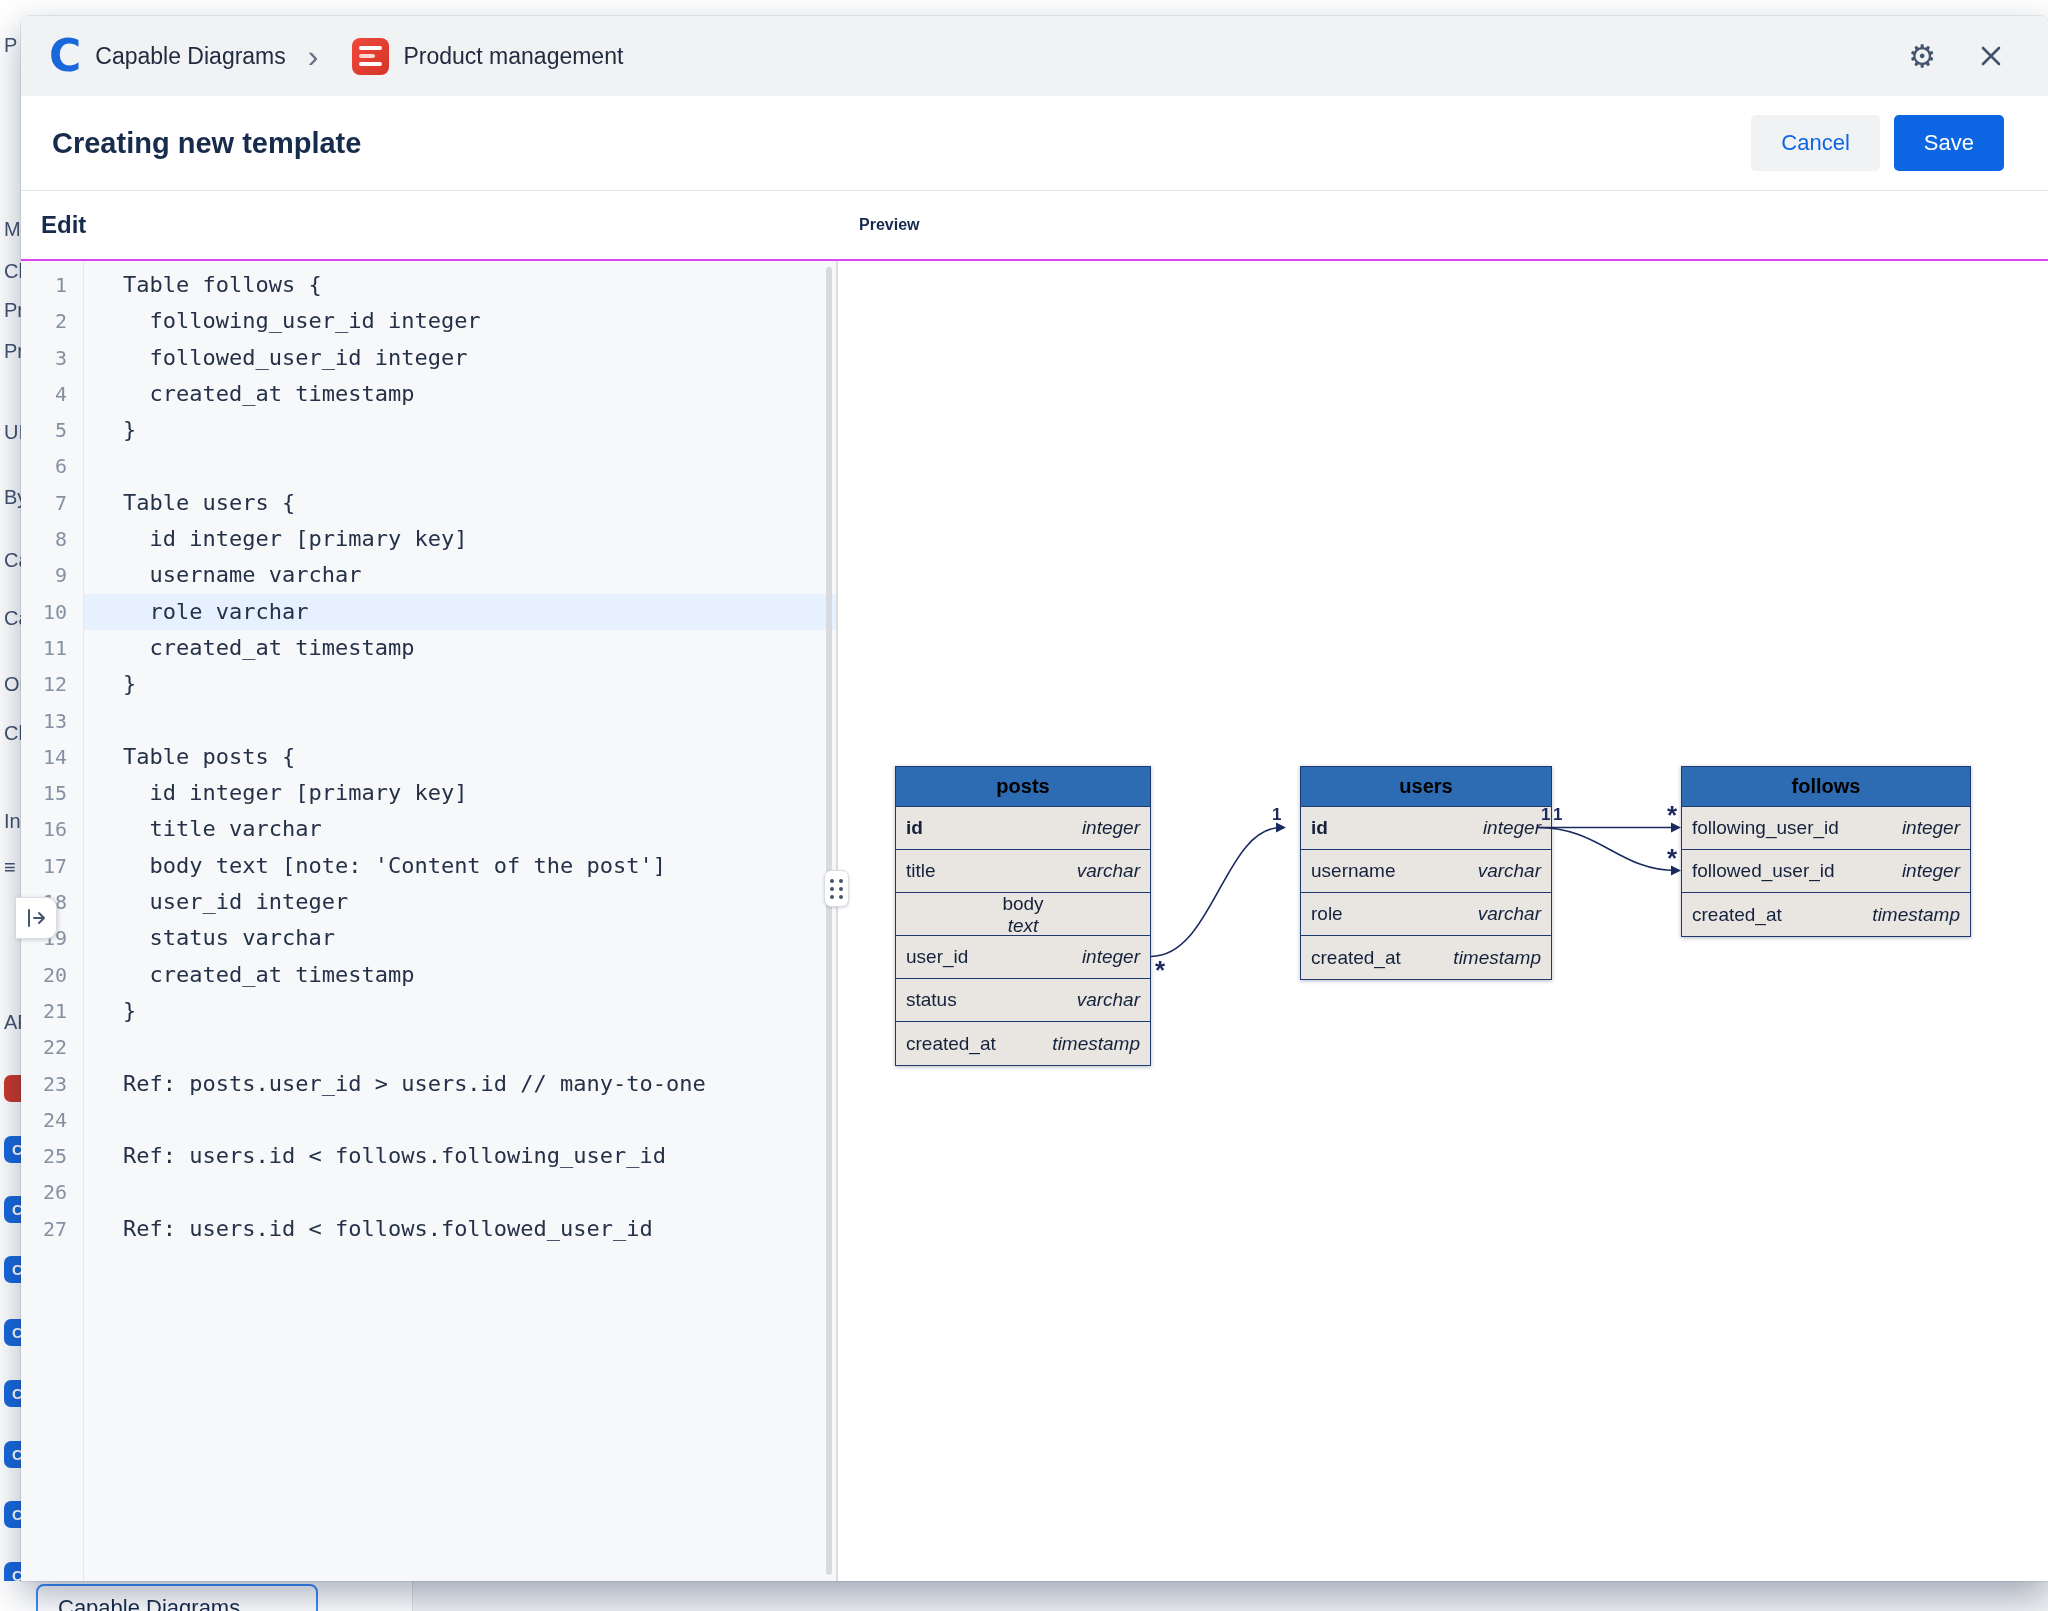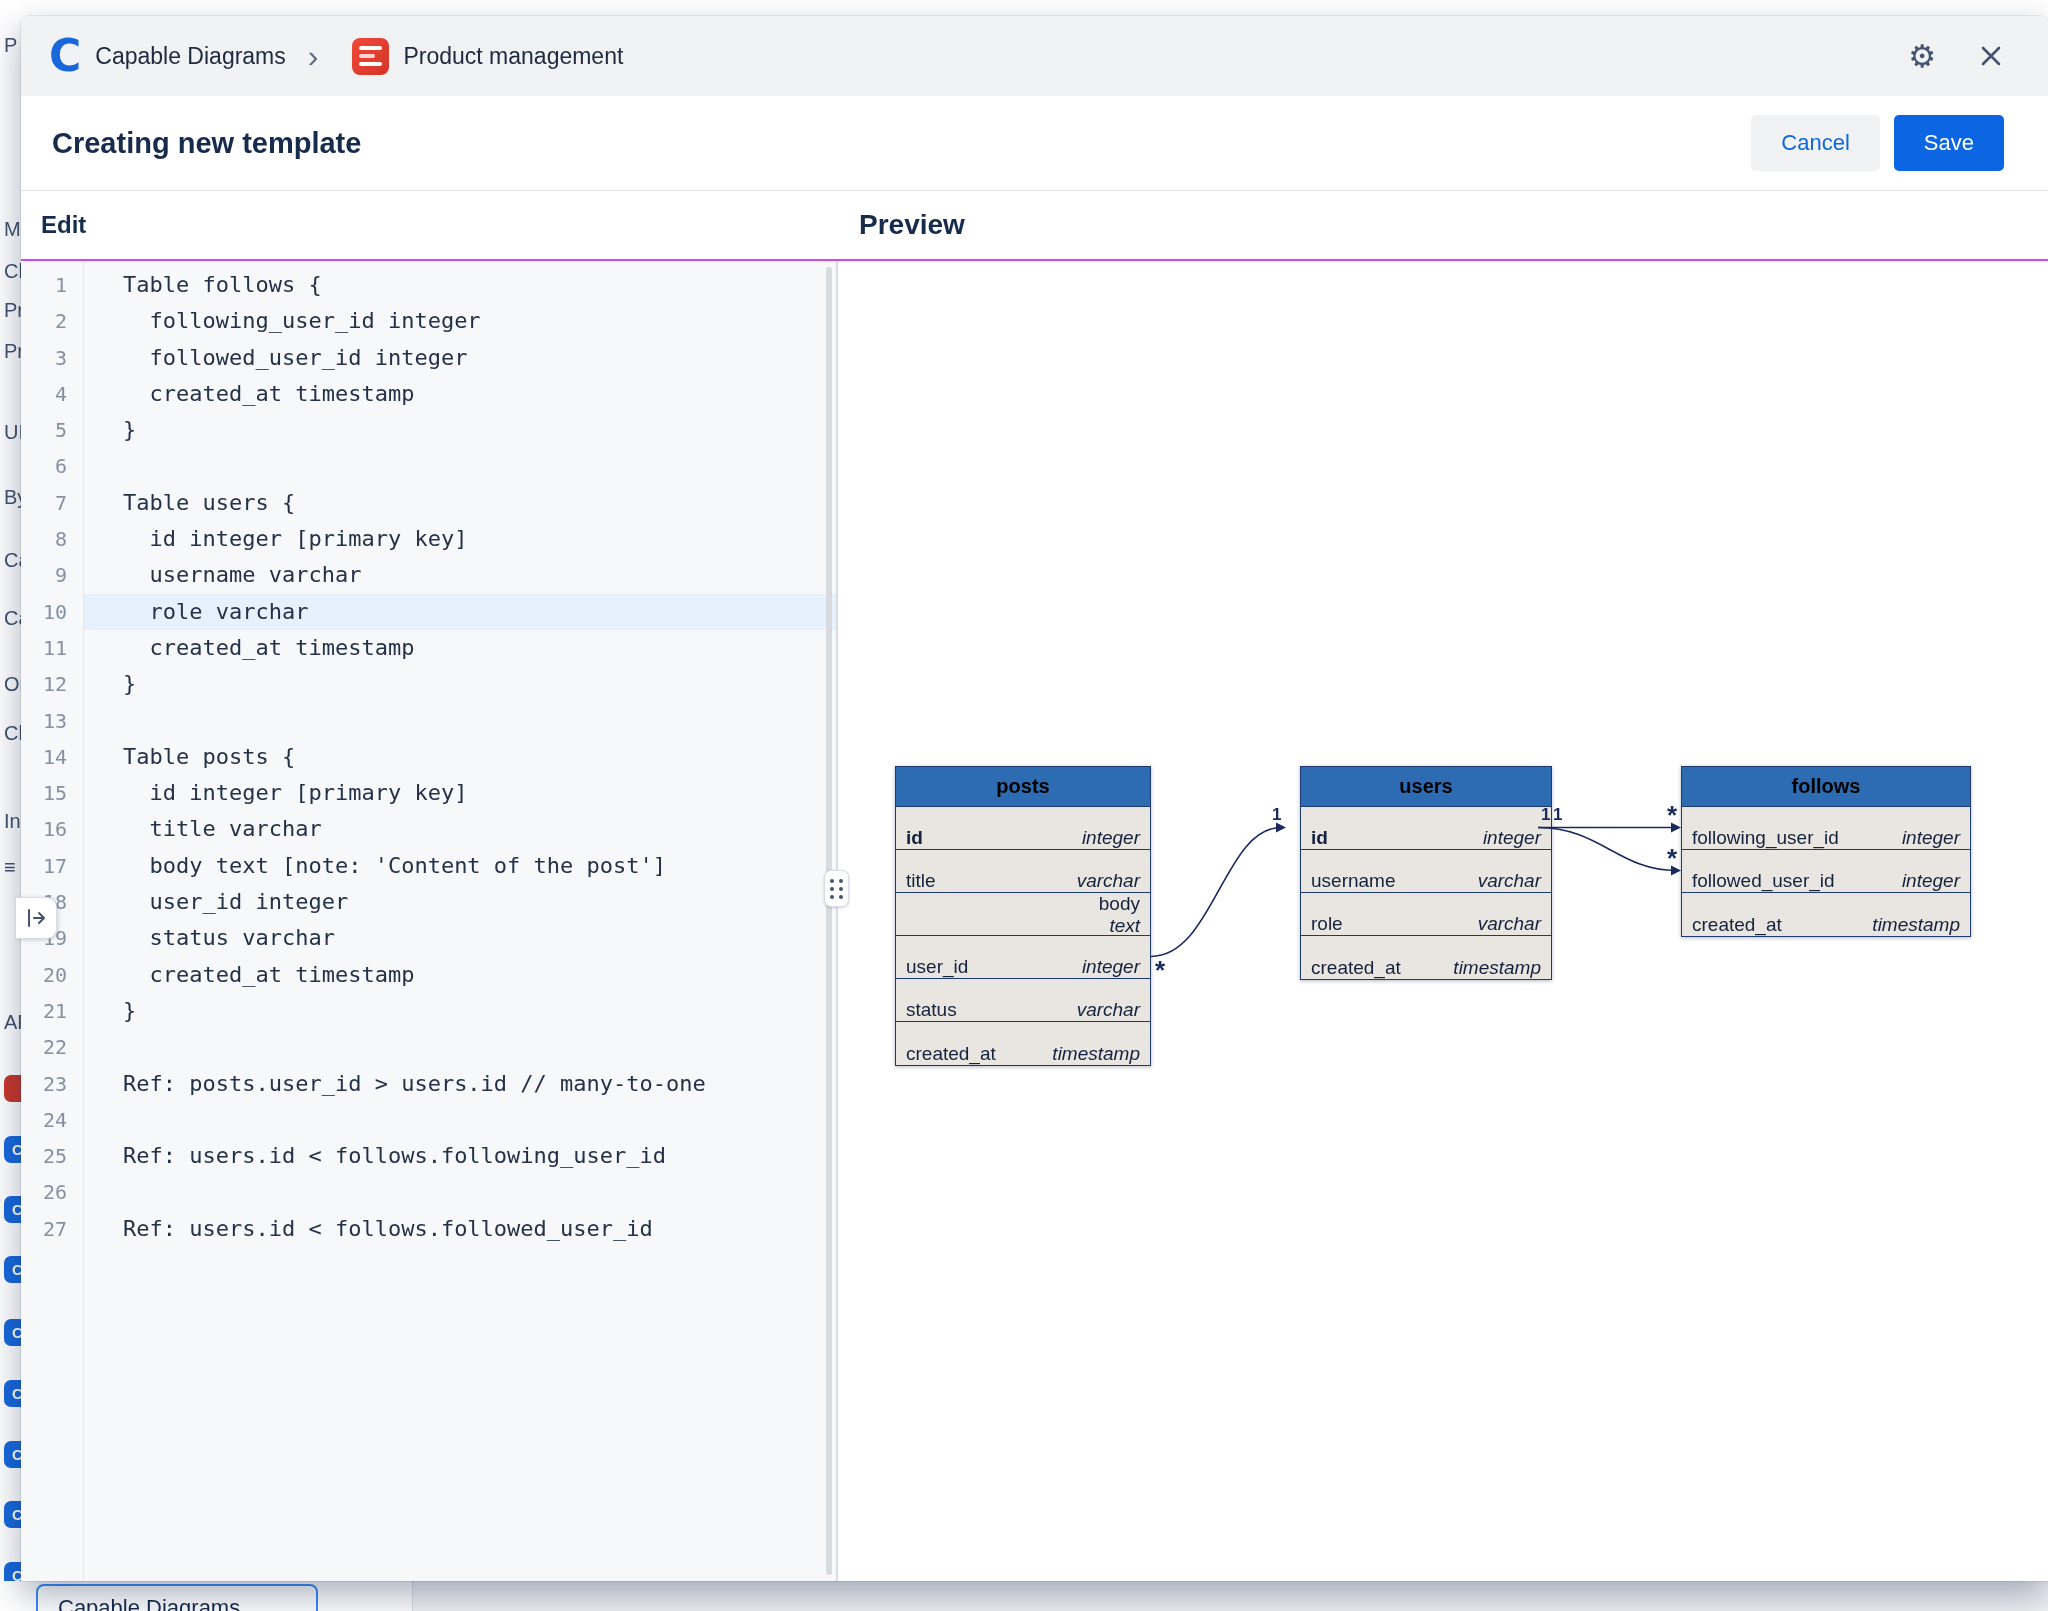--- a/index.html
+++ b/index.html
@@ -43,21 +43,21 @@
               background:#fff; border-bottom:1px solid #dfe2e7; }
   .title { font-size:29px; font-weight:700; }
   .btns { margin-left:auto; display:flex; gap:14px; }
   .btn { height:56px; border:none; border-radius:5px; font-size:22px; font-weight:500;
          display:flex; align-items:center; padding:0 30px; cursor:pointer; font-family:inherit; }
   .btn-cancel { background:#f1f2f4; color:#0c66e4; }
   .btn-save   { background:#0c66e4; color:#fff; }
 
   .panel-labels { height:70px; flex:none; display:flex; border-bottom:2px solid #d946ef; background:#fff; }
   .pl-edit    { width:816px; flex:none; display:flex; align-items:center; padding-left:20px; font-size:24px; font-weight:700; }
-  .pl-preview { flex:1; display:flex; align-items:center; padding-left:22px; font-size:28px; font-weight:700; }
+  .pl-preview { flex:1; display:flex; align-items:center; padding-left:22px; font-size:16px; font-weight:700; }
 
   .content { flex:1; min-height:0; display:flex; position:relative; }
 
   
   .editor { width:815px; flex:none; background:#f7f8f9; position:relative; overflow:hidden; padding-top:6px; }
   .gutter-line { position:absolute; left:62px; top:0; bottom:0; width:1px; background:#e5e8ec; }
   .code-line { display:flex; height:36.3px; line-height:36.3px;
                font-family:"DejaVu Sans Mono", "Liberation Mono", monospace; font-size:22px; color:#243149; }
   .ln { width:62px; flex:none; text-align:right; padding-right:16px; color:#8590a2; font-size:20px; }
   .code { flex:1; white-space:pre; padding-left:40px; }
@@ -72,21 +72,21 @@
   .dots { display:grid; grid-template-columns:repeat(2, 4px); gap:4px 5px; }
   .dots i { width:4px; height:4px; border-radius:50%; background:#44546f; }
 
   
   .preview { flex:1; position:relative; background:#fff; overflow:hidden; }
   #preview-canvas { position:absolute; inset:0; }
   .db-table { position:absolute; border:1px solid var(--d-border); background:var(--d-row);
               box-shadow:0 1px 4px rgba(9,30,66,.3); font-size:19px; color:#15223c; cursor:move; }
   .db-header { background:var(--d-head); color:#000000; font-weight:700; font-size:20px;
                display:flex; align-items:center; justify-content:center; border-bottom:1px solid var(--d-border); }
-  .db-row { display:flex; align-items:flex-end; justify-content:space-between; padding:0 10px;
+  .db-row { display:flex; align-items:center; justify-content:space-between; padding:0 10px;
             border-bottom:1px solid var(--d-border); }
   .db-row:last-child { border-bottom:none; }
   .fname.pk { font-weight:700; }
   .ftype { font-style:italic; }
   .rel-svg { position:absolute; inset:0; width:100%; height:100%; pointer-events:none;
              font-family:"Liberation Sans", sans-serif; }
 
   
   .expand-btn { position:absolute; left:16px; top:897px; width:41px; height:42px; background:#fff;
                 border:1px solid #d9dce1; border-left:none; border-radius:0 10px 10px 0; z-index:3;

